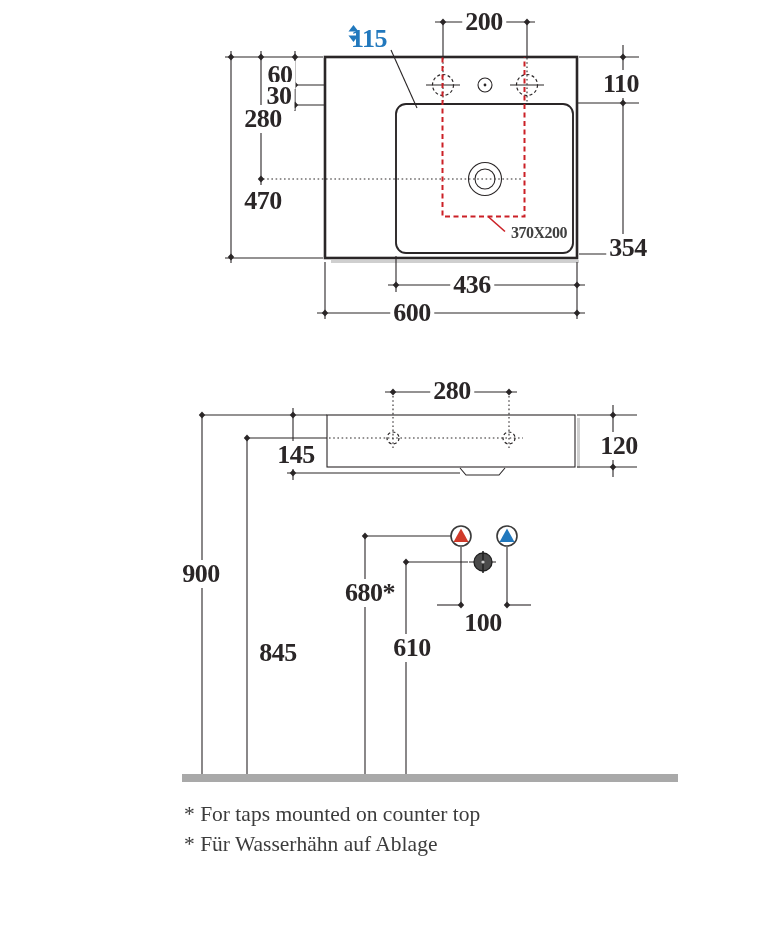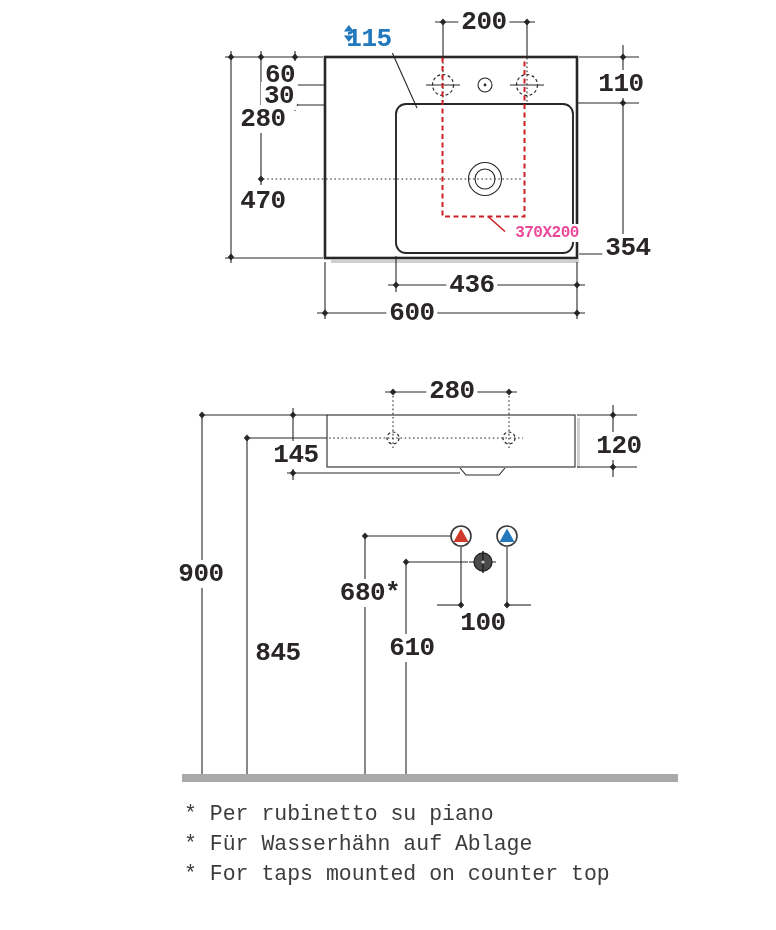--- a/index.html
+++ b/index.html
@@ -1,31 +1,31 @@
 <!DOCTYPE html>
 <html><head>
 <meta charset="utf-8">
 <style>
   html,body{margin:0;padding:0;background:#fff;}
   .canvas{position:relative;width:745px;height:930px;background:#fff;overflow:hidden;
-          font-family:Liberation Mono, monospace;}
+          font-family:Liberation Serif, serif;}
   svg{position:absolute;left:0;top:0;}
   .ln{stroke:#2a2627;stroke-width:1.1;fill:none;stroke-linecap:butt;}
   .thick{stroke-width:2.6;}
   .med{stroke-width:1.9;}
   .dot{stroke-dasharray:1.6 2.6;}
   .dashc{stroke-dasharray:3 2.4;stroke-width:1.2;}
   .redd{stroke:#cb2026;stroke-width:2;stroke-dasharray:5 3.5;fill:none;}
   .redln{stroke:#cb2026;stroke-width:1.6;fill:none;}
   .dm{fill:#2a2627;stroke:none;}
   .shadow{stroke:#cfcfcf;stroke-width:3;fill:none;}
   .dim{position:absolute;transform:translate(-50%,-50%);font-weight:700;font-size:26px;
        line-height:1;letter-spacing:-0.5px;color:#2a2627;background:#fff;padding:1px 3px;
        white-space:nowrap;}
-  .dim.small{font-size:16px;color:#ec4899;padding:1px 2px;margin-left:8px;}
+  .dim.small{font-size:16px;color:#404040;padding:1px 2px;}
   .dim.blue{color:#2178bd;display:flex;align-items:center;gap:4px;justify-content:flex-end;}
   .notes{position:absolute;left:184px;top:799px;font-size:21.5px;font-weight:400;
          color:#3c3c3c;line-height:30px;white-space:nowrap;}
 </style>
 </head>
 <body>
 
 <div class="canvas">
 
 <svg width="776" height="930" viewBox="0 0 776 930">
@@ -207,18 +207,17 @@
 <div class="dim" style="left:619px;top:446px;">120</div>
 <div class="dim" style="left:296px;top:455px;">145</div>
 
 <div class="dim" style="left:201px;top:574px;">900</div>
 <div class="dim" style="left:254px;top:653px;margin-left:24px;">845</div>
 <div class="dim" style="left:370px;top:593px;">680*</div>
 <div class="dim" style="left:412px;top:648px;">610</div>
 <div class="dim" style="left:483px;top:623px;">100</div>
 
 <div class="notes">
-  <div>* Per rubinetto su piano</div>
+  <div>* For taps mounted on counter top</div>
   <div>* Für Wasserhähn auf Ablage</div>
-  <div>* For taps mounted on counter top</div>
 </div>
 
 </div>
 
 </body></html>

